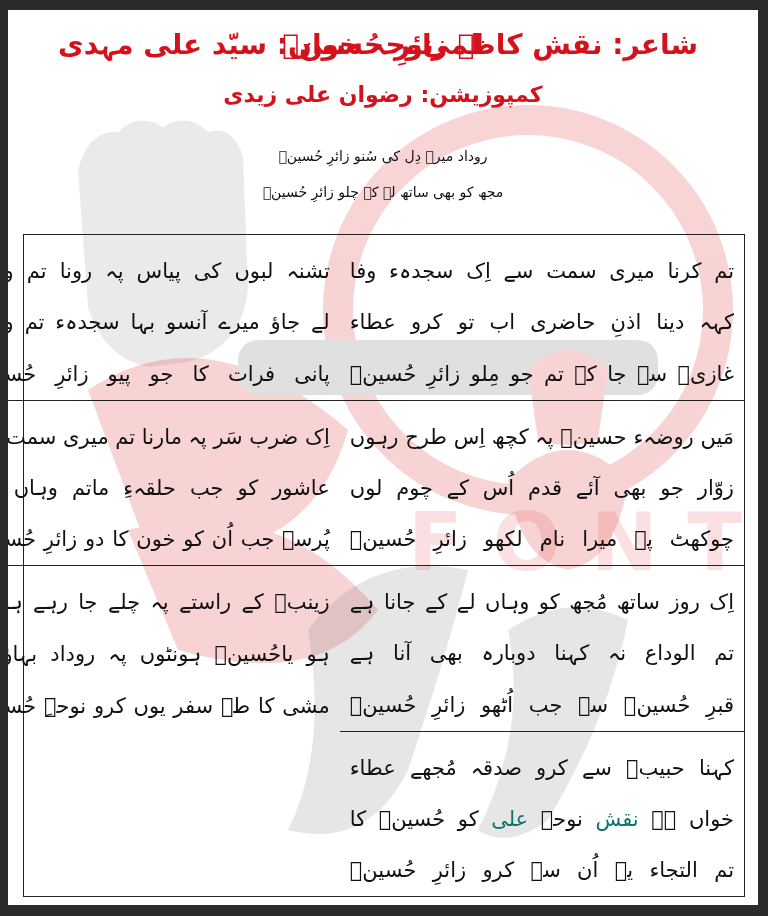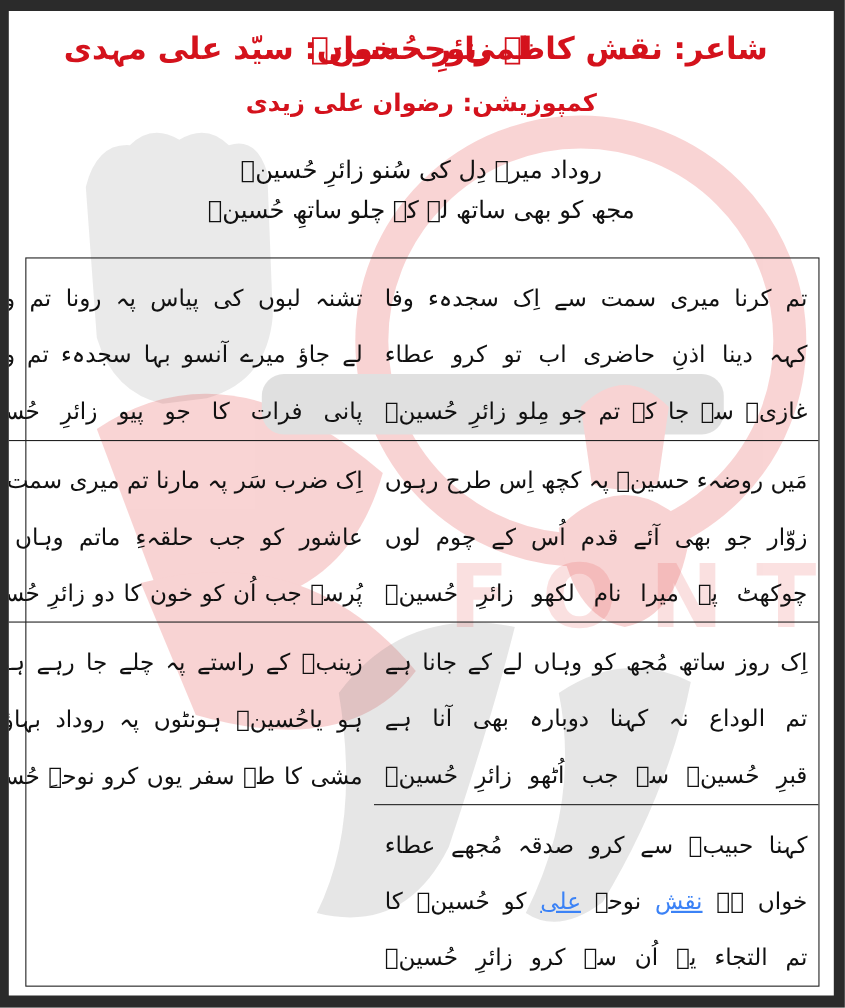--- a/index.html
+++ b/index.html
@@ -49,21 +49,21 @@
       font-weight: bold;
       direction: rtl;
     }
     .chorus {
       position: absolute;
       top: 128px; left: 0; right: 0;
       text-align: center;
       direction: rtl;
     }
     .chorus .line {
-      font-size: 22px;
+      font-size: 14px;
       color: #111;
       line-height: 36px;
       font-family: "DejaVu Sans", sans-serif;
     }
     .verses {
       position: absolute;
       left: 15px; top: 224px;
       width: 722px; height: 663px;
       border: 1.5px solid #222;
       box-sizing: border-box;
@@ -84,21 +84,21 @@
     .cell.col-left { border-left: none; }
     .cell.last-row { border-bottom: none; }
     .vline {
       font-size: 21px;
       color: #111;
       text-align: justify;
       text-align-last: justify;
       white-space: nowrap;
       line-height: 44px;
     }
-    .red { color: #3b82f6; text-decoration: underline; }
+    .red { color: #0f766e; }
   </style>
 </head>
 <body>
 
 <div class="page">
 
   <svg class="watermark" viewBox="0 0 750 895">
 
     <g opacity="0.18" fill="#888">
       <path d="M70 160 q10-40 40-38 q20-20 45-5 q25-15 45 5 q25-8 35 25 l5 130 q-5 60 -60 75 l-40 5 q-45-10 -60-60 z"></path>
@@ -124,21 +124,21 @@
   <div class="header-row">
     <div class="hdr poet">شاعر: نقش کاظمی</div>
     <div class="hdr title">اے زائرِ حُسینؑ</div>
     <div class="hdr reciter">نوحہ خواں: سیّد علی مہدی</div>
   </div>
 
   <div class="composer">کمپوزیشن: رضوان علی زیدی</div>
 
   <div class="chorus">
     <div class="line">روداد میرے دِل کی سُنو زائرِ حُسینؑ</div>
-    <div class="line">مجھ کو بھی ساتھ لے کے چلو ساتھِ حُسینؑ</div>
+    <div class="line">مجھ کو بھی ساتھ لے کے چلو زائرِ حُسینؑ</div>
   </div>
 
   <div class="verses">
 
     <div class="cell col-left">
       <div class="vline">تم کرنا میری سمت سے اِک سجدہء وفا</div>
       <div class="vline">کہہ دینا اذنِ حاضری اب تو کرو عطاء</div>
       <div class="vline">غازیؑ سے جا کے تم جو مِلو زائرِ حُسینؑ</div>
     </div>
 

